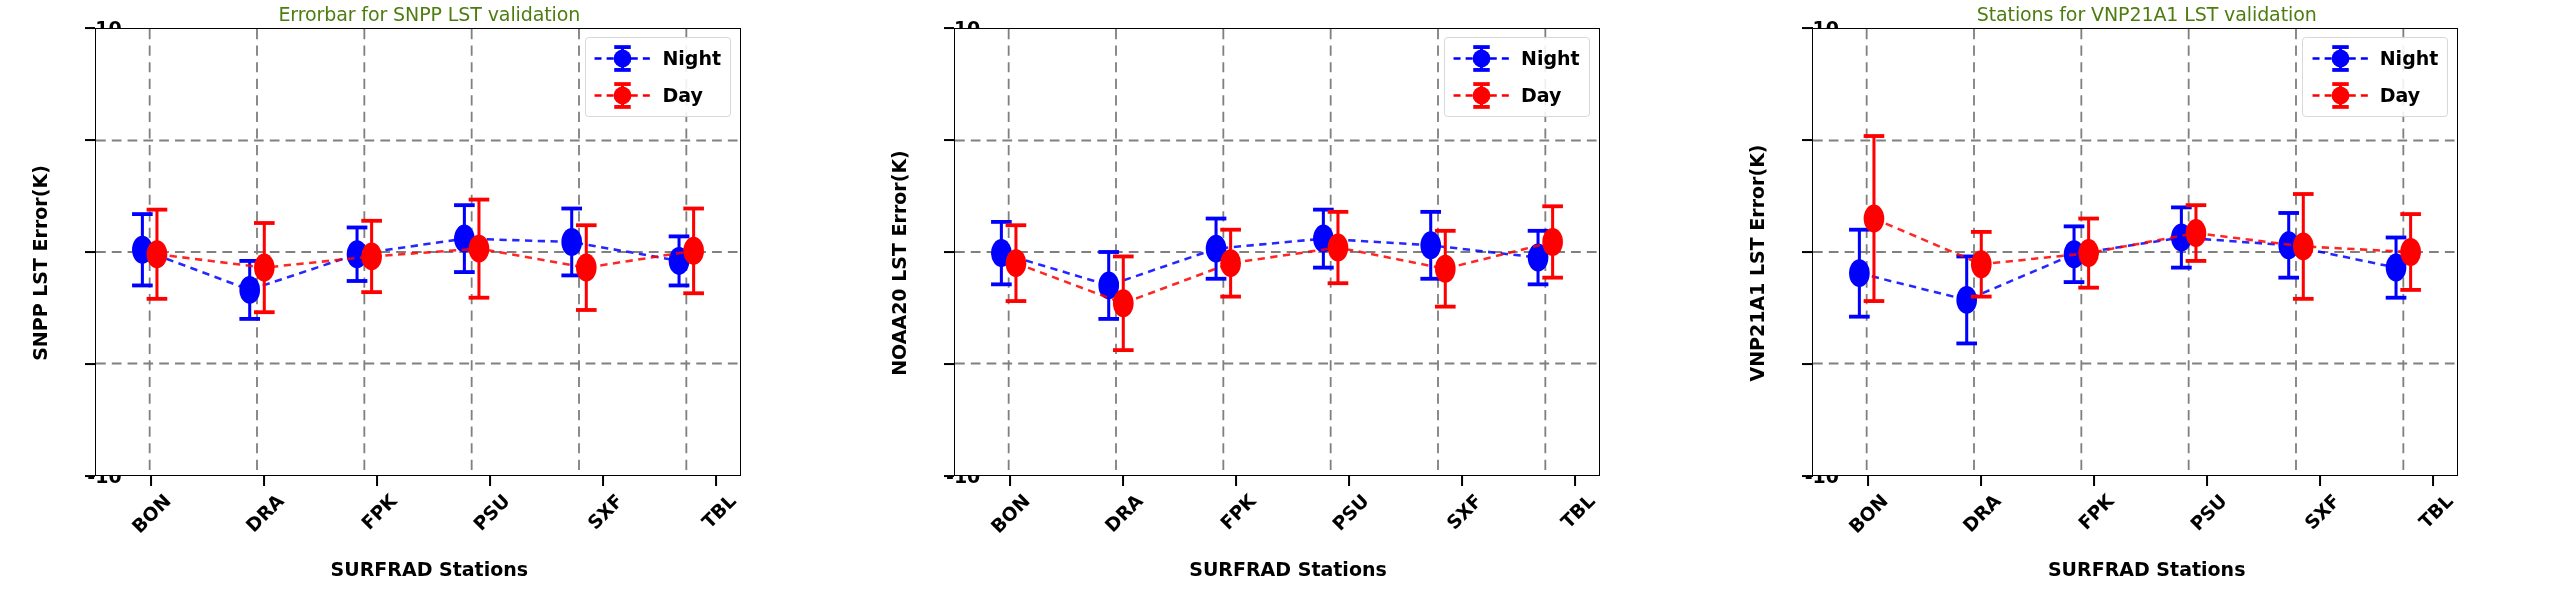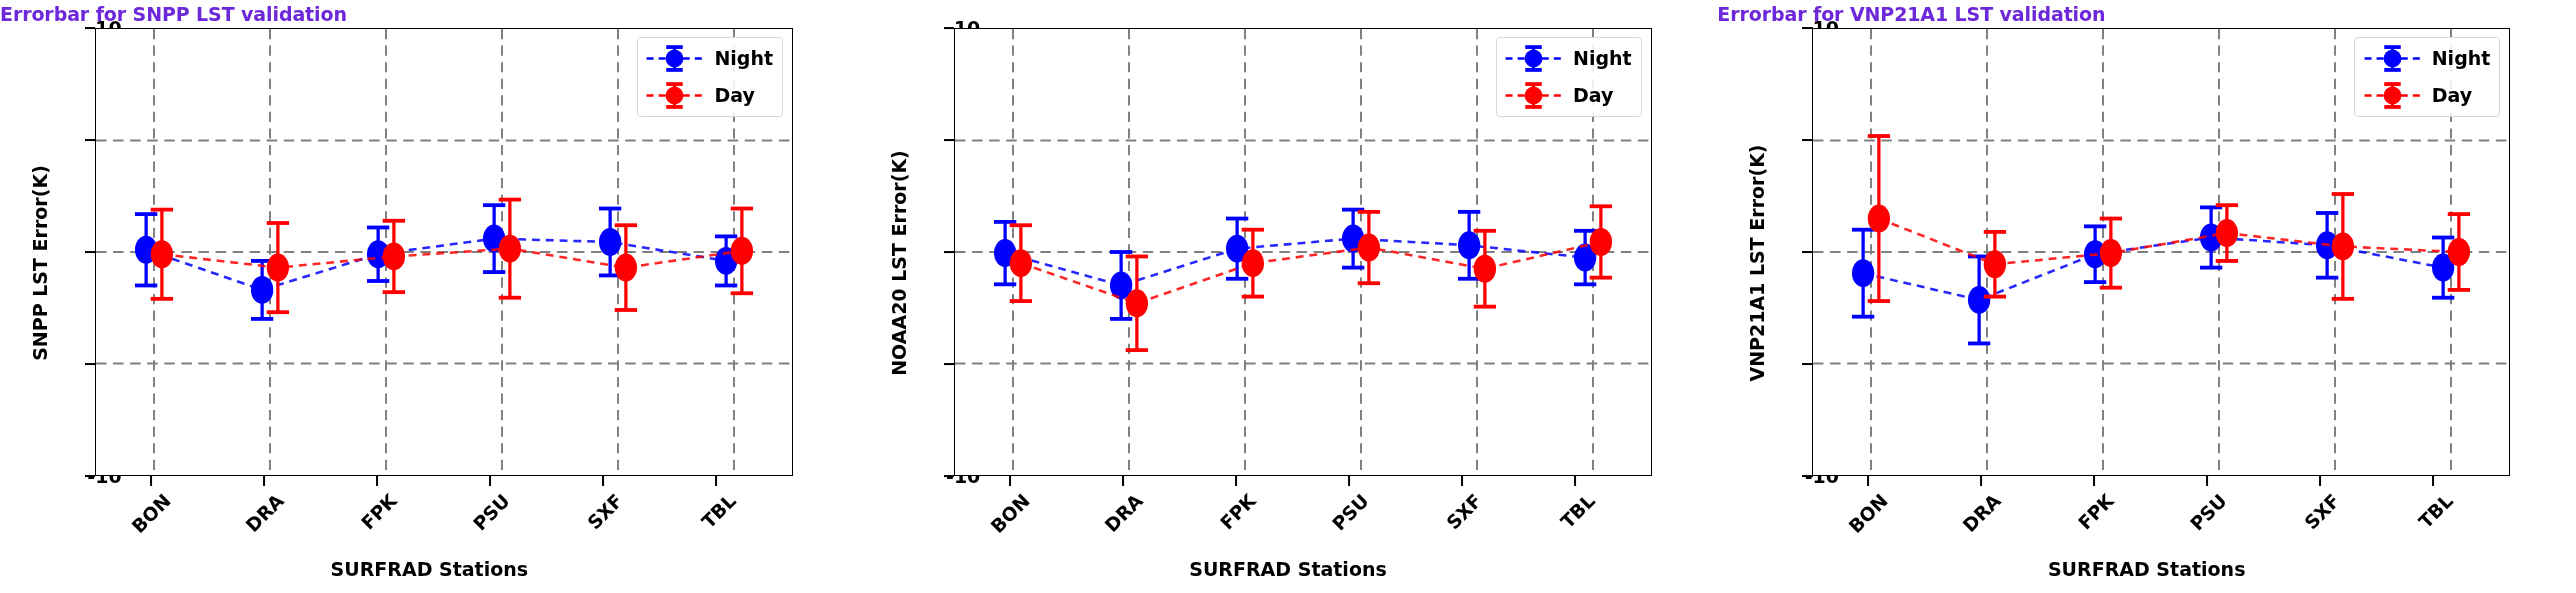--- a/index.html
+++ b/index.html
@@ -1,28 +1,28 @@
 <!DOCTYPE html>
 <html style="font-size:10.2px"><head>
 <meta charset="utf-8">
 <style>
   html,body{margin:0;padding:0;background:#ffffff;}
   body{width:2576px;height:594px;font-family:"DejaVu Sans",sans-serif;overflow:hidden;}
   .figure{width:2576px;height:594px;display:flex;flex-direction:row;background:#fff;}
   .panel{position:relative;width:859px;height:594px;}
 
   .panel-title{
-    position:absolute;left:0;right:0;top:2.6px;text-align:left;
-    font-size:19px;font-weight:700;color:#6d28d9;letter-spacing:-0.1px;
+    position:absolute;left:0;right:0;top:2.6px;text-align:center;
+    font-size:19px;font-weight:400;color:#4d7c0f;letter-spacing:-0.1px;
   }
   
   .plot-area{
     position:absolute;
     left:95px;top:28px;
-    width:698px;height:448px;
+    width:646px;height:448px;
     border:1.9px solid #000;
     box-sizing:border-box;
     background:#fff;
     overflow:visible;
   }
   .plot-inner{position:absolute;inset:0;overflow:hidden;}
   svg.grid-svg{position:absolute;left:0;top:0;width:100%;height:100%;display:block;}
   svg.data-svg{position:absolute;left:0;top:0;width:100%;height:100%;display:block;overflow:visible;}
 
   
@@ -305,21 +305,21 @@
               <line x1="35" x2="61" y1="6" y2="6" stroke="#ff0000" stroke-width="6"></line>
               <line x1="35" x2="61" y1="42" y2="42" stroke="#ff0000" stroke-width="6"></line>
               <circle cx="48" cy="24" r="14" fill="#ff0000"></circle>
             </svg>
             <span class="legend-label">Day</span>
           </div>
         </div>
       </div>
     </div>
     <div class="panel">
-      <div class="panel-title">Errorbar for VNP21A1 LST validation</div>
+      <div class="panel-title">Stations for VNP21A1 LST validation</div>
       <div class="yaxis-title">VNP21A1 LST Error(K)</div>
       <div class="xaxis-title">SURFRAD Stations</div>
       <div class="ytick-label" style="top: 28px;">10</div>
       <div class="ytick-mark" style="top: 28px;"></div>
       <div class="ytick-label" style="top: 140px;">5</div>
       <div class="ytick-mark" style="top: 140px;"></div>
       <div class="ytick-label" style="top: 252px;">0</div>
       <div class="ytick-mark" style="top: 252px;"></div>
       <div class="ytick-label" style="top: 364px;">-5</div>
       <div class="ytick-mark" style="top: 364px;"></div>

